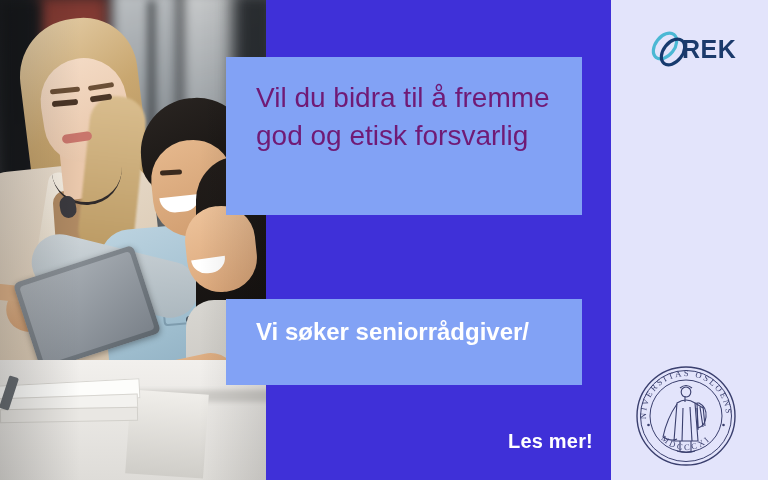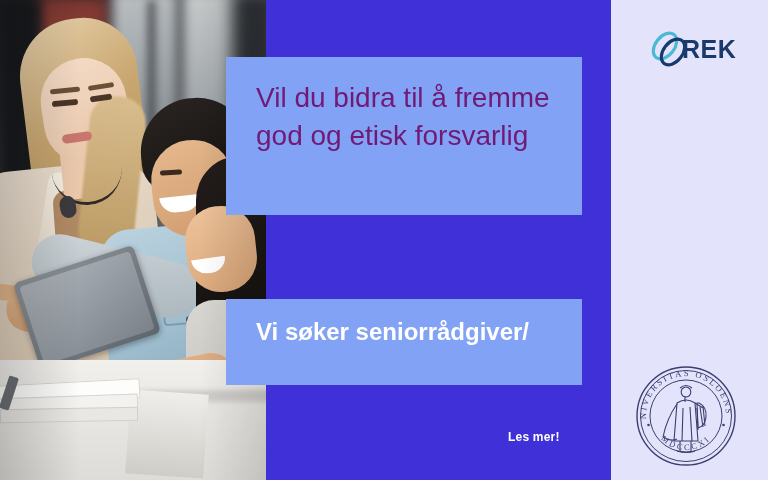--- a/index.html
+++ b/index.html
@@ -115,21 +115,21 @@
   
   .uio-seal{position:absolute;left:633px;top:363px;width:106px;height:106px;}
 
   
   .box{position:absolute;background:#82a2f5;box-sizing:border-box;}
   .box1{left:226px;top:57px;width:356px;height:158px;padding:22px 26px 0 30px;}
   .box1 .line{color:#701a75;font-size:28px;line-height:38px;font-weight:400;white-space:nowrap;}
   .box2{left:226px;top:283px;width:356px;height:86px;padding:16px 26px 0 30px;margin-top:16px;}
   .box2 .line{color:#ffffff;font-size:24px;line-height:33px;font-weight:bold;white-space:nowrap;}
 
-  .cta{position:absolute;left:508px;top:430px;color:#ffffff;font-size:12px;font-weight:bold;letter-spacing:.2px;cursor:pointer;}
+  .cta{position:absolute;left:508px;top:430px;color:#ffffff;font-size:20px;font-weight:bold;letter-spacing:.2px;cursor:pointer;}
 </style>
 </head>
 <body>
 
 <div class="banner">
 
   <div class="photo">
     <div class="ph-bg"></div>
     <div class="ph-brick"></div>
     <div class="ph-win1"></div>

